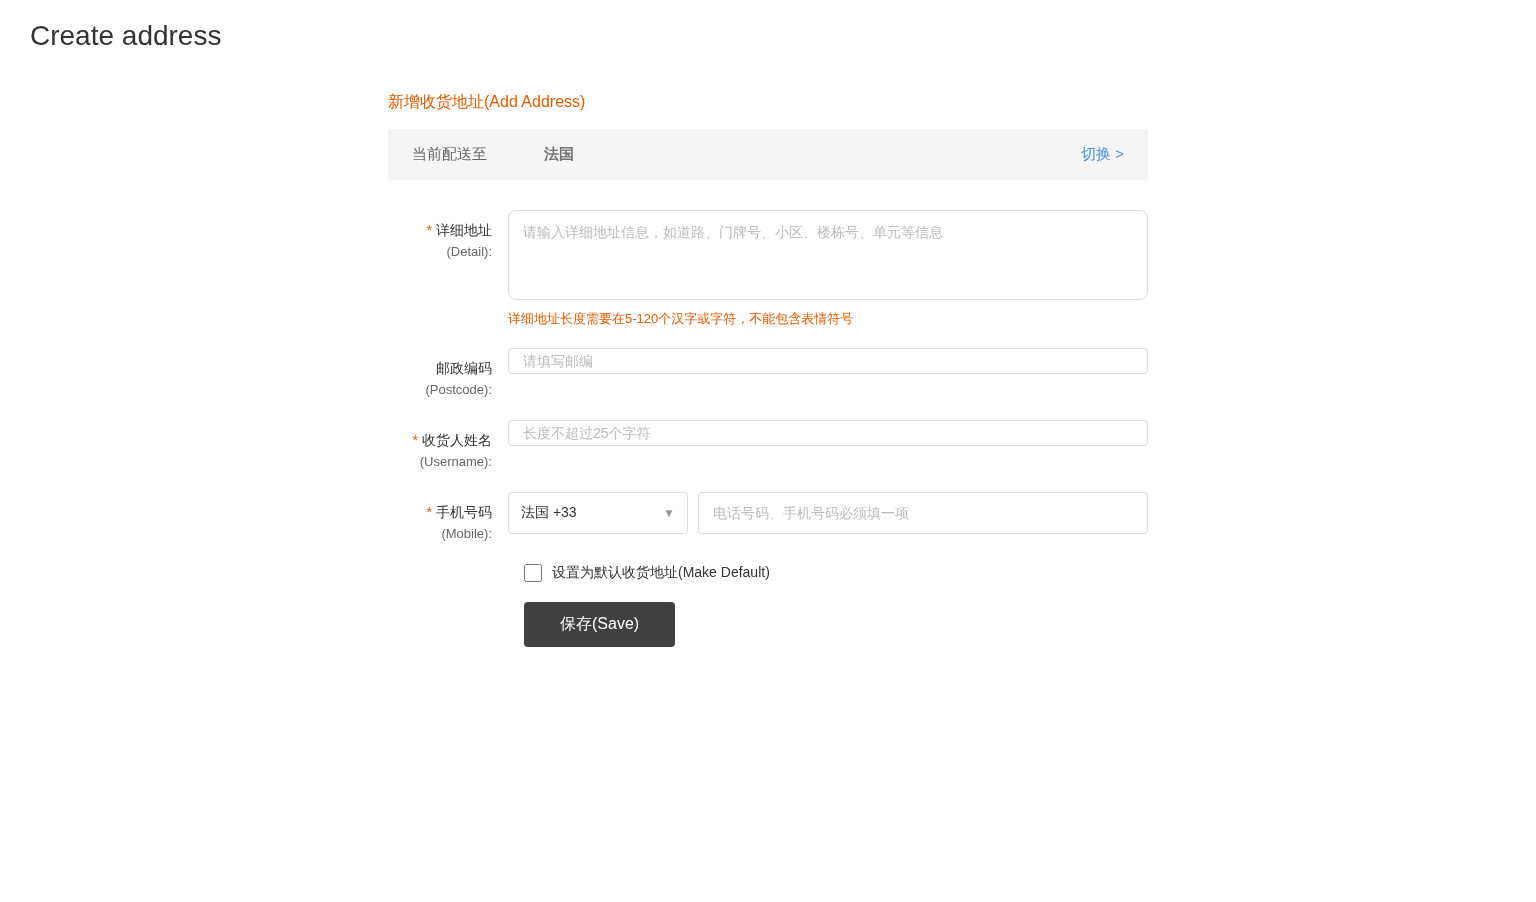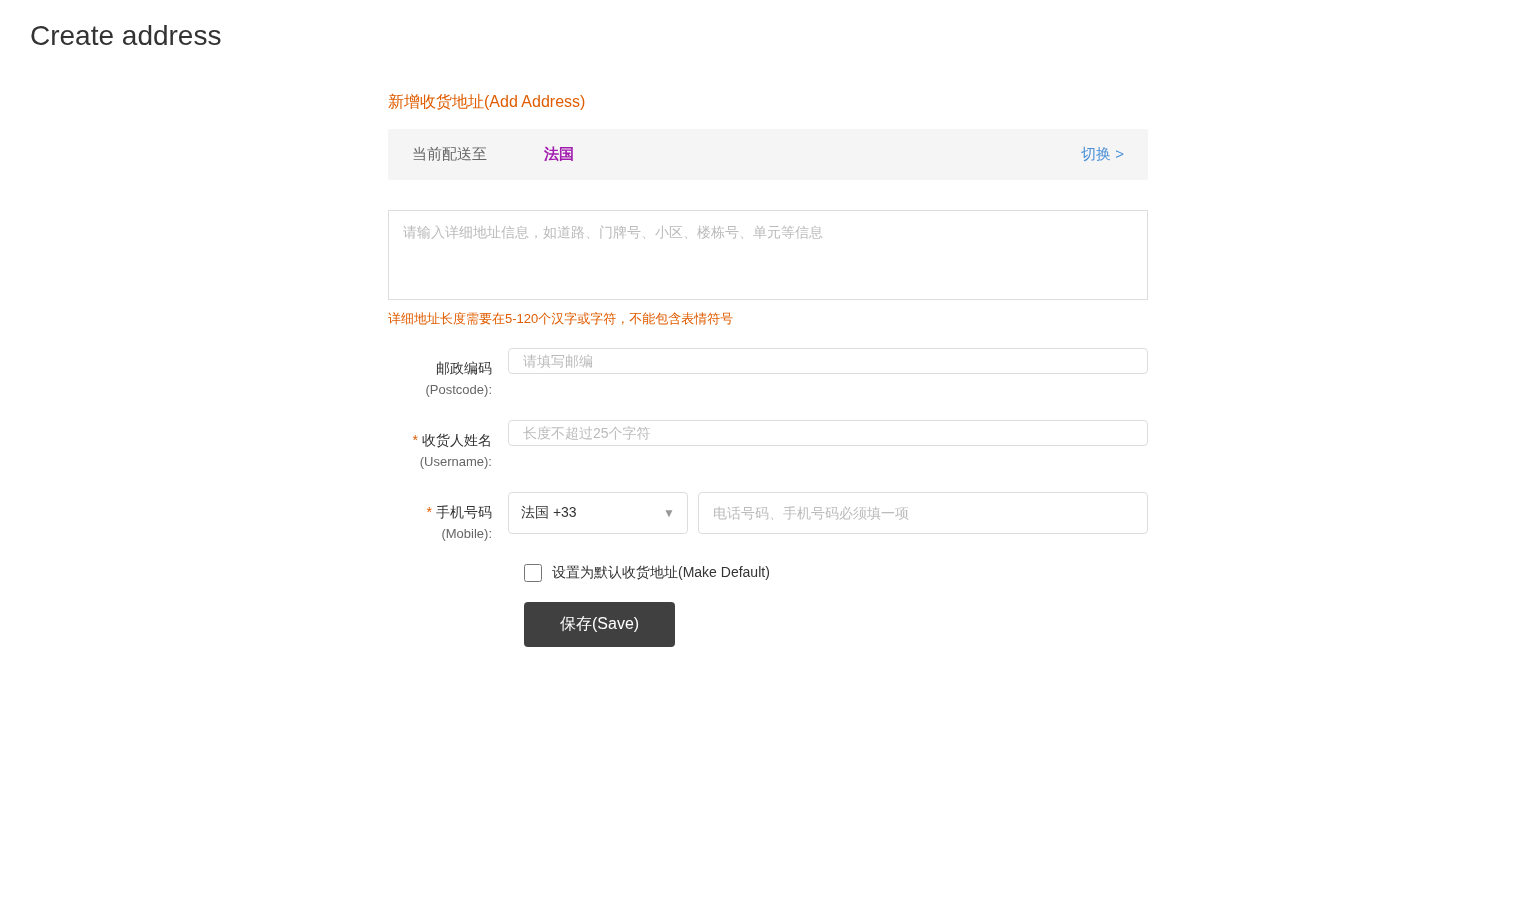--- a/index.html
+++ b/index.html
@@ -40,21 +40,21 @@
       gap: 45px;
     }
     .delivery-bar-label {
       color: #666;
       font-size: 15px;
       margin-right: 12px;
     }
     .delivery-bar-value {
       font-size: 15px;
       font-weight: 600;
-      color: #a21caf;
+      color: #737373;
       flex: 1;
     }
     .switch-link {
       color: #4a90d9;
       font-size: 15px;
       cursor: pointer;
       text-decoration: none;
     }
     .form-row {
       display: flex;
@@ -77,21 +77,21 @@
     }
     .form-field-wrap {
       flex: 1;
     }
     textarea.form-input {
       width: 100%;
       height: 90px;
       resize: none;
       padding: 10px 14px;
       border: 1px solid #ddd;
-      border-radius: 0;
+      border-radius: 8px;
       font-size: 14px;
       color: #999;
       outline: none;
       font-family: inherit;
       line-height: 1.6;
     }
     input.form-input {
       width: 100%;
       height: 26px;
       padding: 0 14px;
@@ -190,20 +190,24 @@
 
   <div class="section-title">新增收货地址(Add Address)</div>
 
   <div class="delivery-bar">
     <span class="delivery-bar-label">当前配送至</span>
     <span class="delivery-bar-value">法国</span>
     <a class="switch-link">切换 &gt;</a>
   </div>
 
   <div class="form-row">
+    <div class="form-label">
+      <span class="required-star">*</span>详细地址<br>
+      <span class="label-sub">(Detail):</span>
+    </div>
     <div class="form-field-wrap">
       <textarea class="form-input" placeholder="请输入详细地址信息，如道路、门牌号、小区、楼栋号、单元等信息" style=""></textarea>
       <div class="error-msg">详细地址长度需要在5-120个汉字或字符，不能包含表情符号</div>
     </div>
   </div>
 
   <div class="form-row">
     <div class="form-label">
       邮政编码<br>
       <span class="label-sub">(Postcode):</span>

